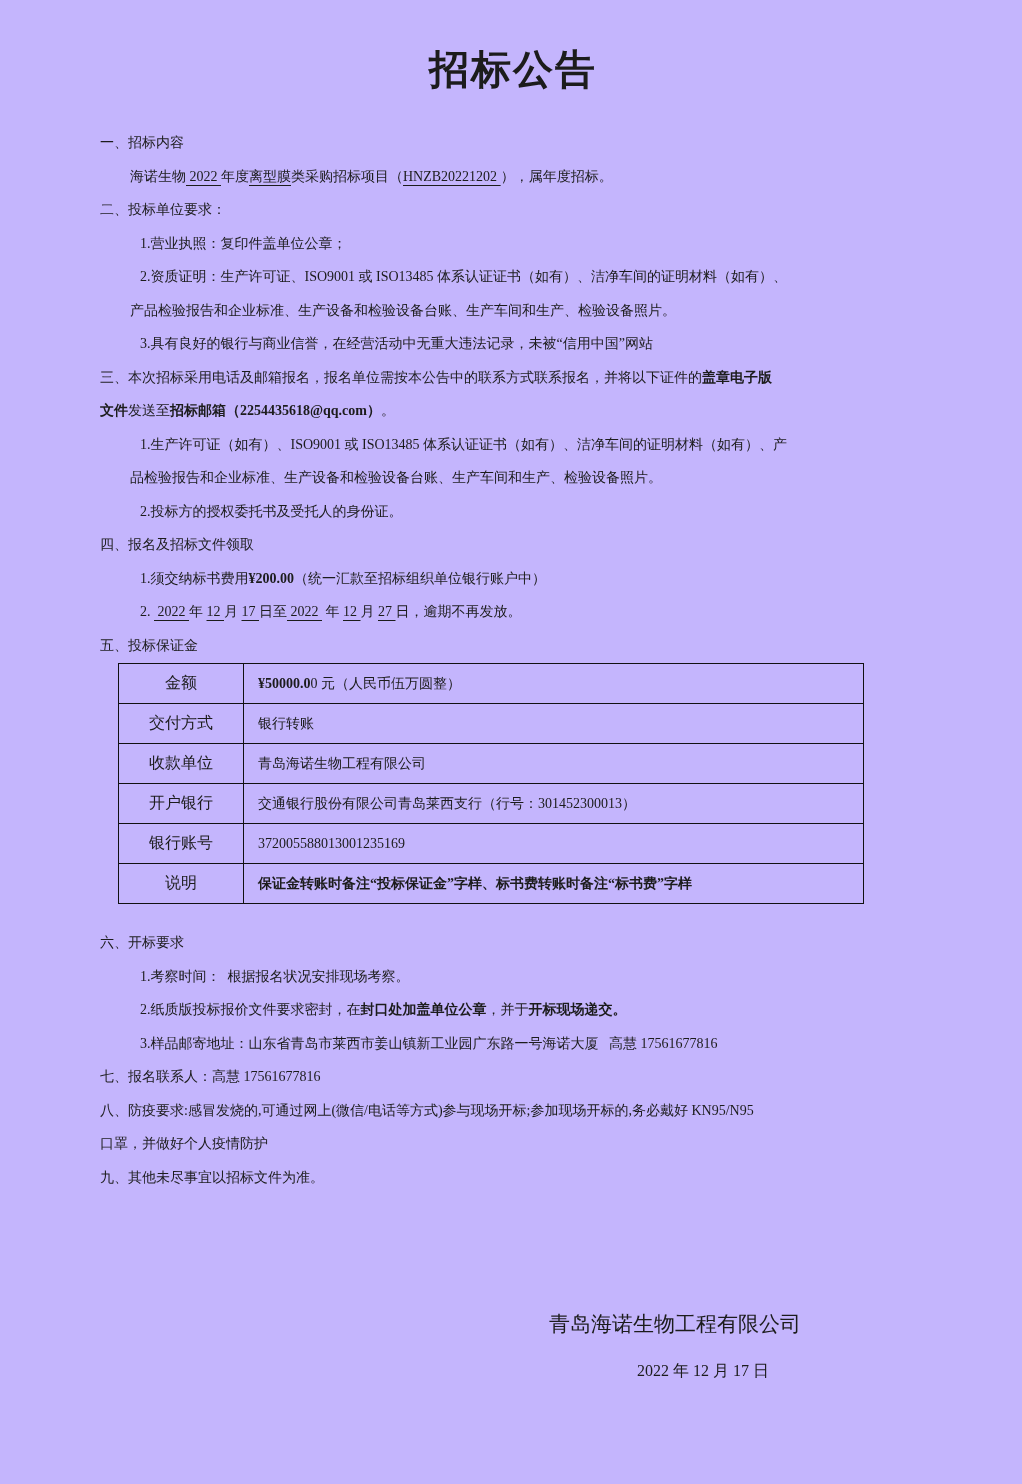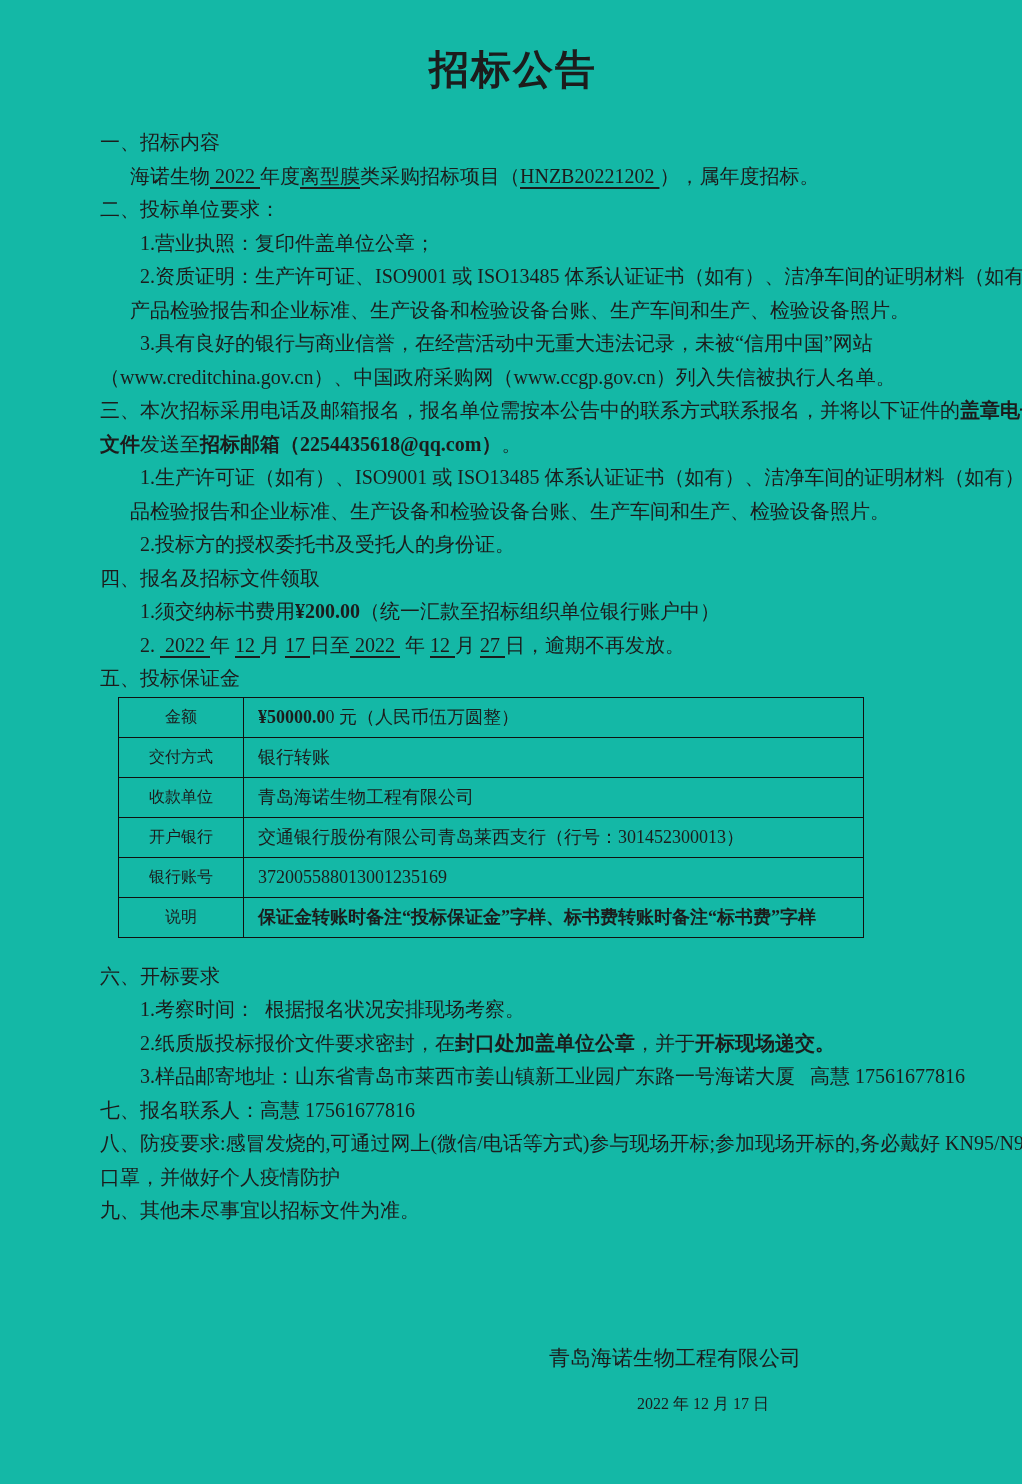--- a/index.html
+++ b/index.html
@@ -1,36 +1,36 @@
 <!DOCTYPE html>
 <html><head>
 <meta charset="utf-8">
 <style>
   html,body{margin:0;padding:0;background:#ffffff;}
   .page{
     position:relative;
     width:1022px;
     height:1484px;
-    background:#14b8a6;
+    background:#c4b5fd;
     font-family:"Liberation Serif","DejaVu Serif",serif;
     color:#1c1c1c;
     overflow:hidden;
   }
   .content{padding:42px 96px 0 100px;}
   .doc-title{
     font-size:40px;
     font-weight:700;
     line-height:56px;
     text-align:center;
     letter-spacing:2px;
     margin:0 0 28px 0;
   }
   .line{
     margin:0;
-    font-size:20px;
+    font-size:14px;
     line-height:33.5px;
     white-space:pre;
   }
   .ind0{padding-left:0;}
   .ind1{padding-left:30px;}
   .ind2{padding-left:40px;}
   .b{font-weight:700;}
   .u{text-decoration:underline;text-underline-offset:4px;}
   table.deposit{
     border-collapse:collapse;
@@ -42,21 +42,21 @@
     width:124px;
     font-weight:400;
     text-align:center;
     border:1px solid #111;
     font-size:16px;
     height:39px;
     padding:0;
   }
   table.deposit td{
     border:1px solid #111;
-    font-size:18px;
+    font-size:14px;
     text-align:left;
     padding:0 20px 0 14px;
     white-space:pre;
   }
   .footer{margin-top:114px;}
   .footer-company{
     font-size:21px;
     line-height:33.5px;
     text-align:right;
     padding-right:125px;
@@ -78,21 +78,20 @@
     <h1 class="doc-title">招标公告</h1>
 
     <div>
         <p class="line ind0"><span>一、招标内容</span></p>
         <p class="line ind1"><span>海诺生物</span><span class="u"> 2022 </span><span>年度</span><span class="u">离型膜</span><span>类采购招标项目（</span><span class="u">HNZB20221202 </span><span>），属年度招标。</span></p>
         <p class="line ind0"><span>二、投标单位要求：</span></p>
         <p class="line ind2"><span>1.营业执照：复印件盖单位公章；</span></p>
         <p class="line ind2"><span>2.资质证明：生产许可证、ISO9001 或 ISO13485 体系认证证书（如有）、洁净车间的证明材料（如有）、</span></p>
         <p class="line ind1"><span>产品检验报告和企业标准、生产设备和检验设备台账、生产车间和生产、检验设备照片。</span></p>
         <p class="line ind2"><span>3.具有良好的银行与商业信誉，在经营活动中无重大违法记录，未被“信用中国”网站</span></p>
-        <p class="line ind0"><span>（www.creditchina.gov.cn）、中国政府采购网（www.ccgp.gov.cn）列入失信被执行人名单。</span></p>
         <p class="line ind0"><span>三、本次招标采用电话及邮箱报名，报名单位需按本公告中的联系方式联系报名，并将以下证件的</span><span class="b">盖章电子版</span></p>
         <p class="line ind0"><span class="b">文件</span><span>发送至</span><span class="b">招标邮箱（2254435618@qq.com）</span><span>。</span></p>
         <p class="line ind2"><span>1.生产许可证（如有）、ISO9001 或 ISO13485 体系认证证书（如有）、洁净车间的证明材料（如有）、产</span></p>
         <p class="line ind1"><span>品检验报告和企业标准、生产设备和检验设备台账、生产车间和生产、检验设备照片。</span></p>
         <p class="line ind2"><span>2.投标方的授权委托书及受托人的身份证。</span></p>
         <p class="line ind0"><span>四、报名及招标文件领取</span></p>
         <p class="line ind2"><span>1.须交纳标书费用</span><span class="b">¥200.00</span><span>（统一汇款至招标组织单位银行账户中）</span></p>
         <p class="line ind2"><span>2. </span><span class="u"> 2022 </span><span>年 </span><span class="u">12 </span><span>月 </span><span class="u">17 </span><span>日至</span><span class="u"> 2022 </span><span> 年 </span><span class="u">12 </span><span>月 </span><span class="u">27 </span><span>日，逾期不再发放。</span></p>
         <p class="line ind0"><span>五、投标保证金</span></p>
       </div>

